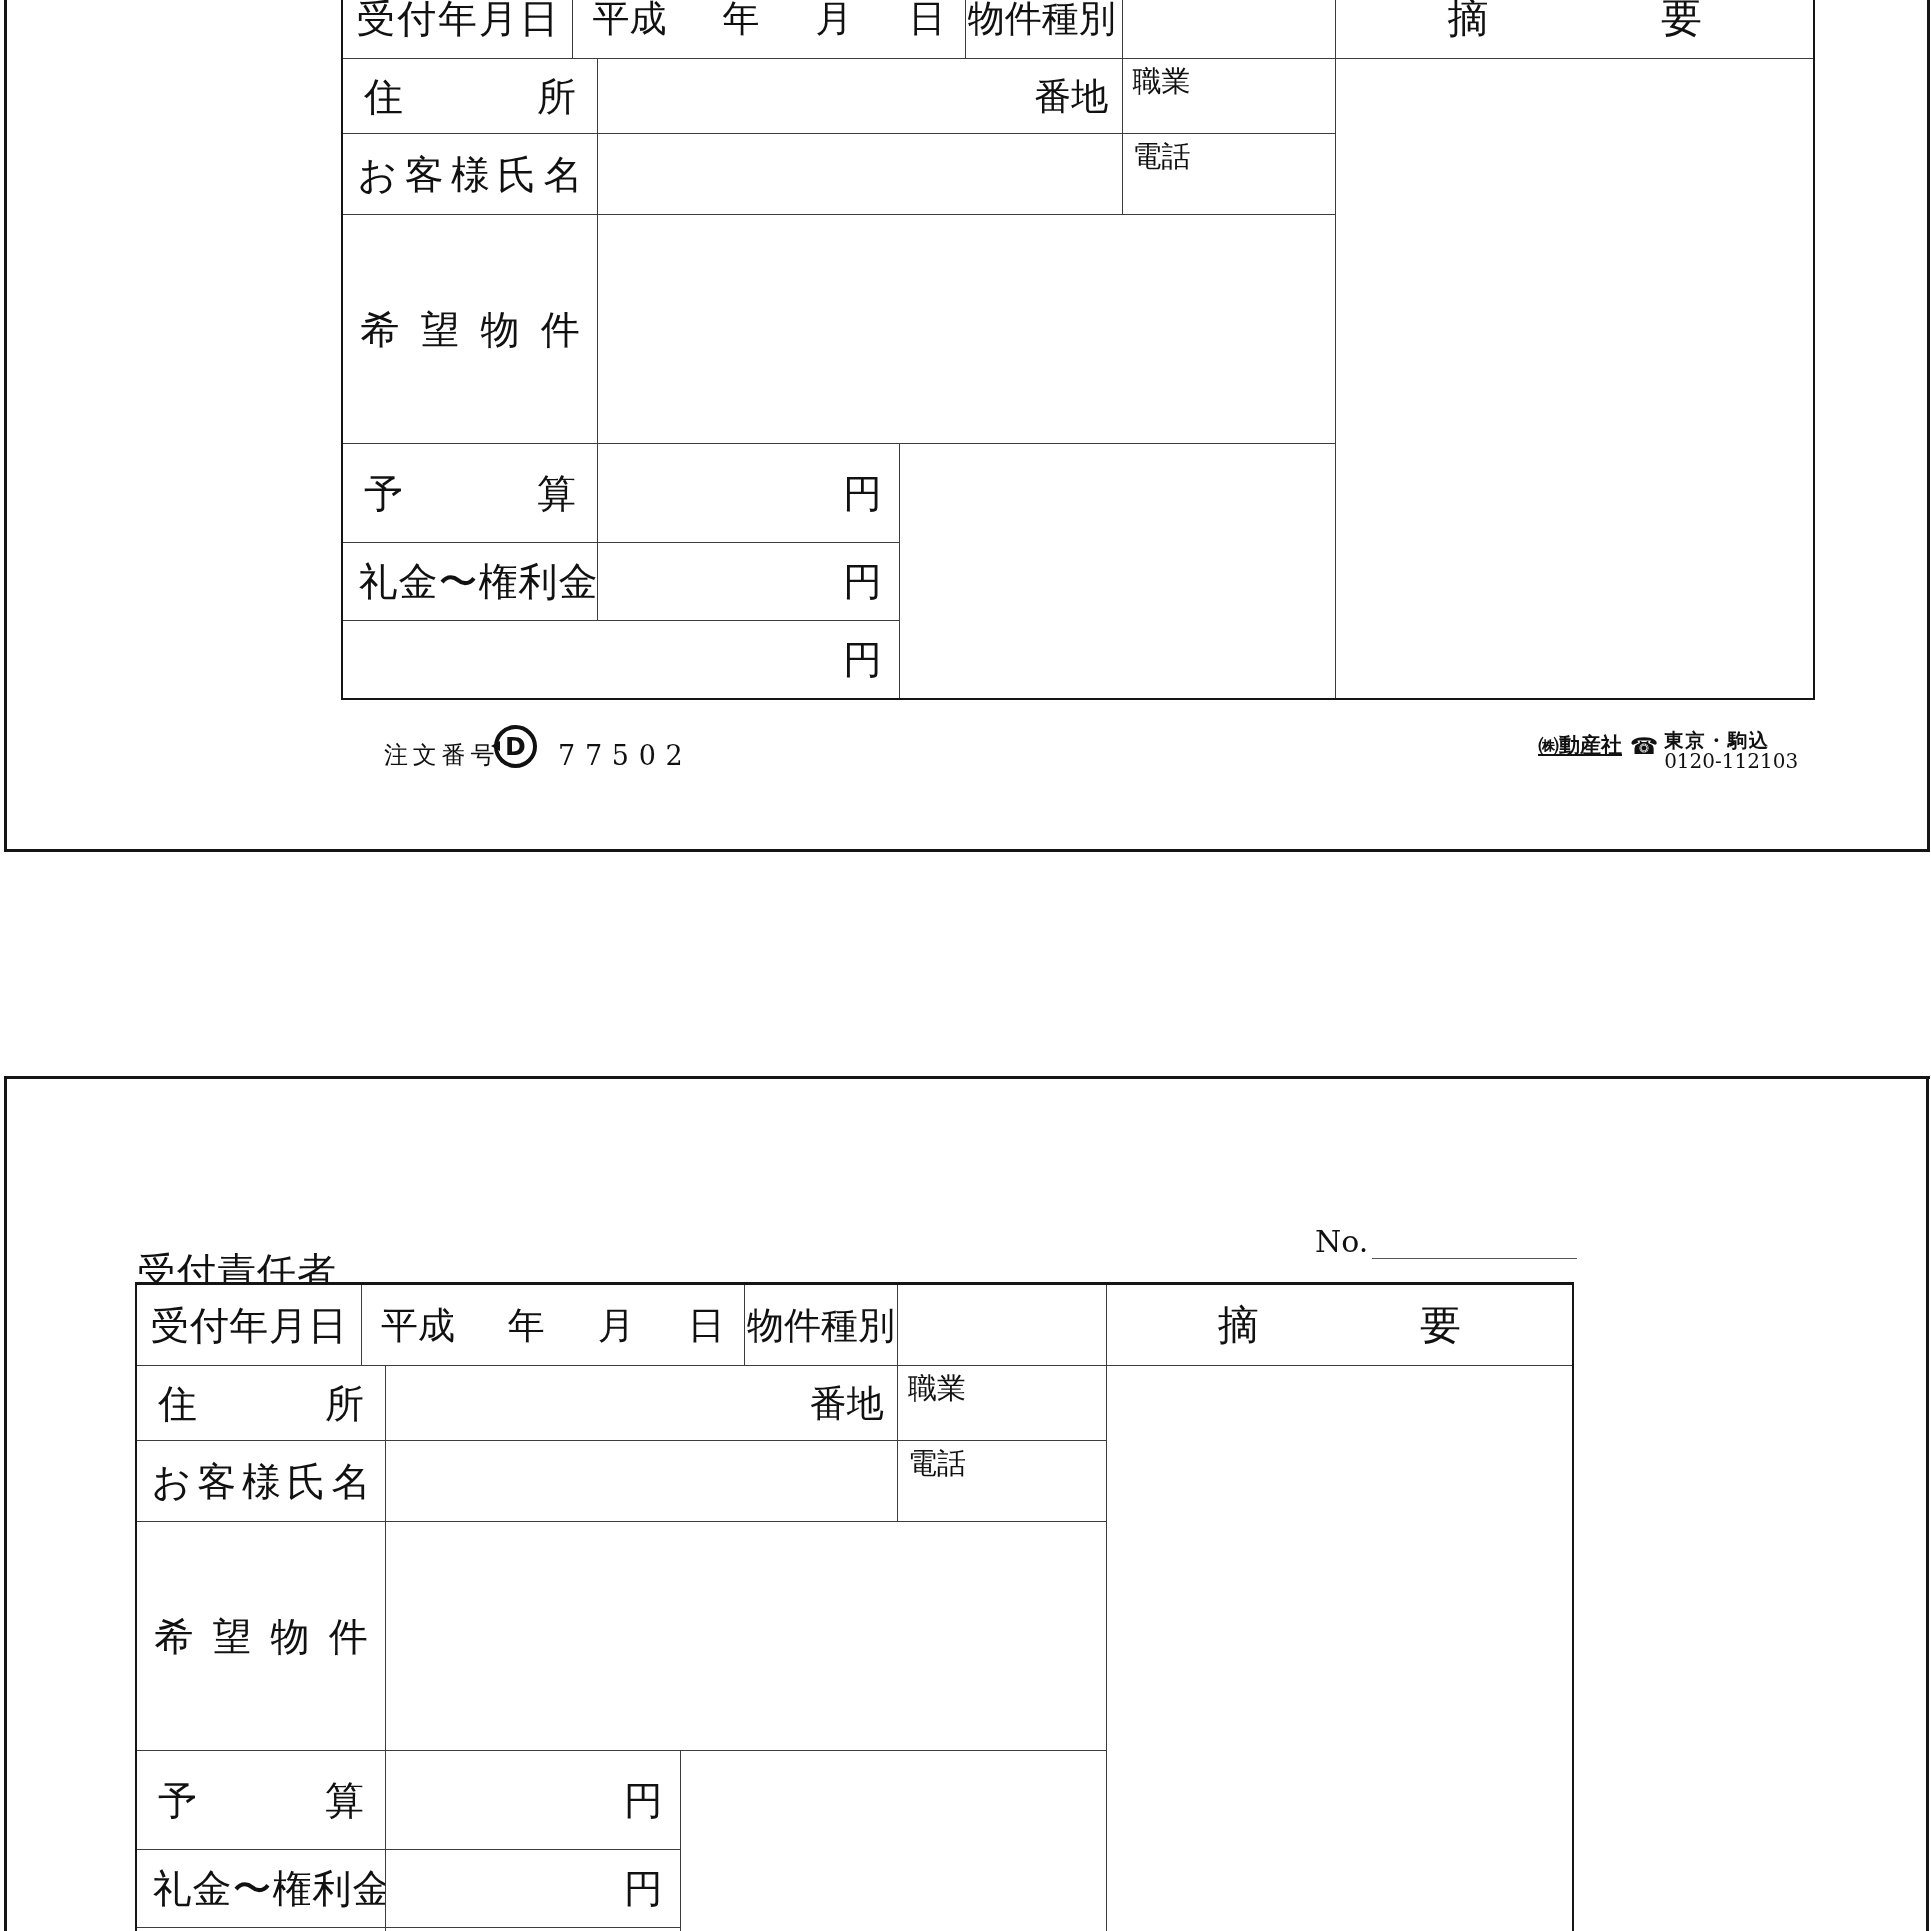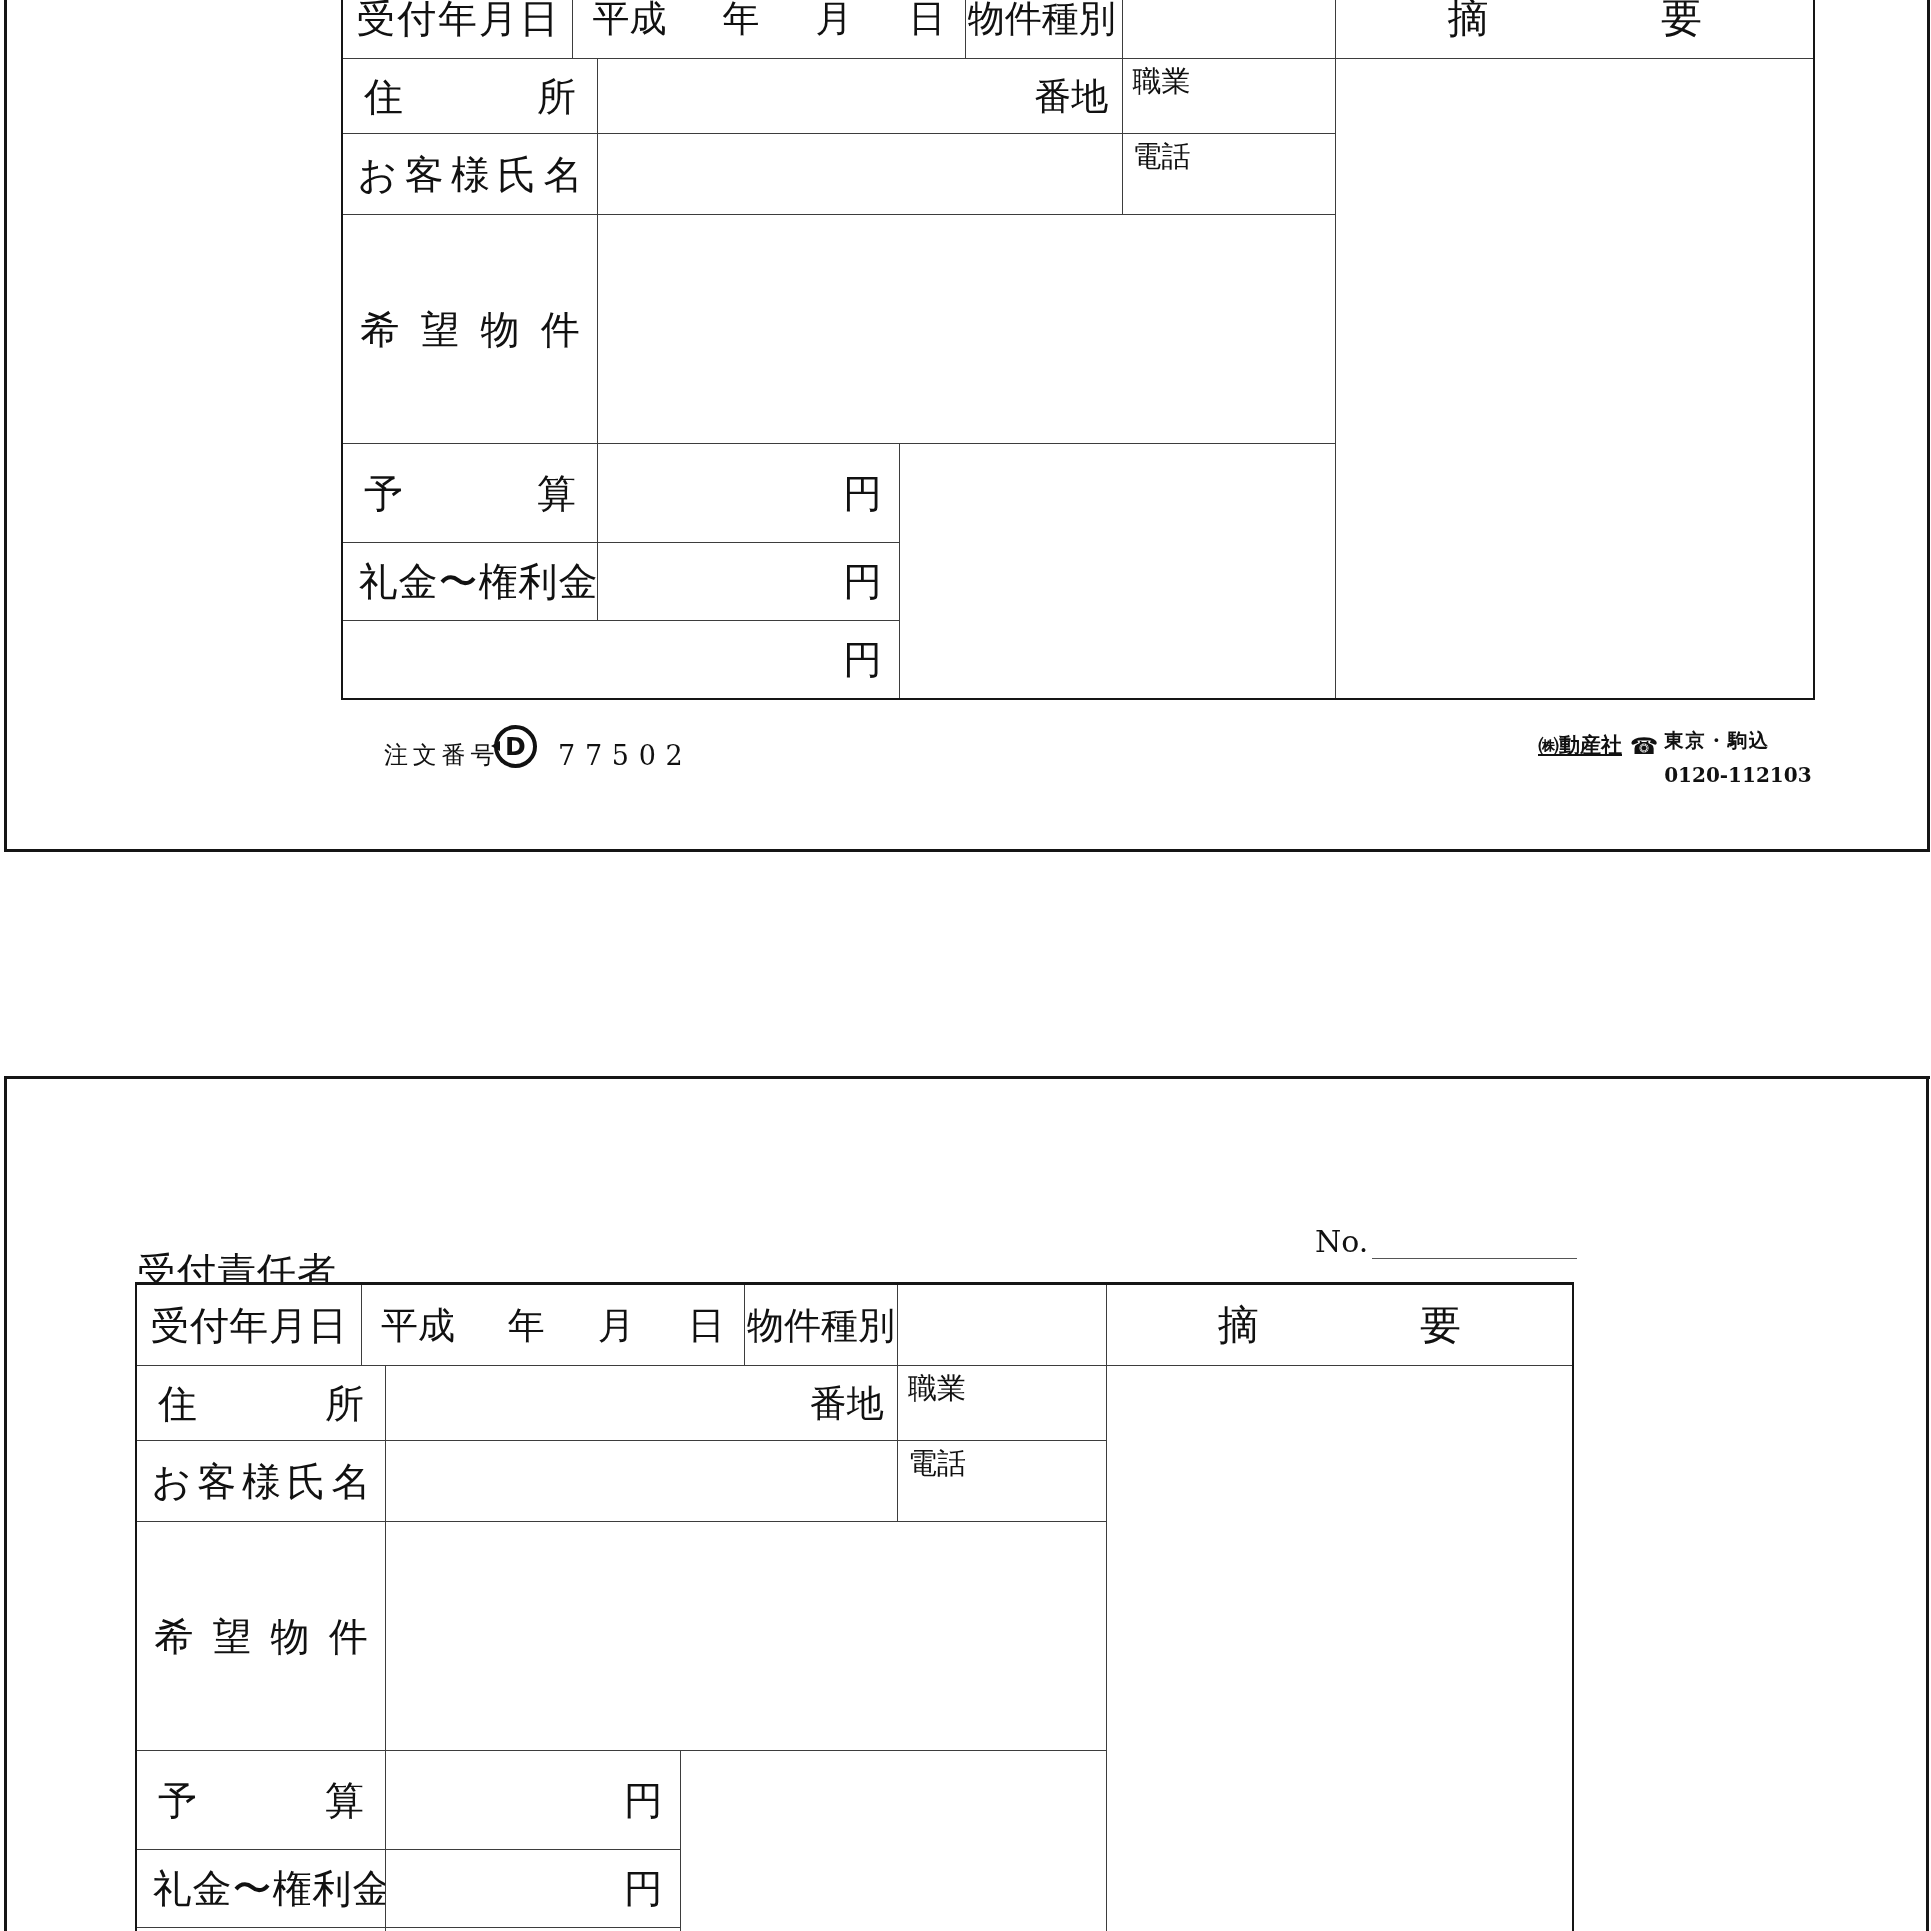--- a/index.html
+++ b/index.html
@@ -45,21 +45,21 @@
   }
   .logo:after{
     content:"";position:absolute;left:-11.6px;top:11.6px;
     border:5.8px solid transparent;border-right:9.7px solid #111;
   }
   .company-row{display:flex;align-items:flex-start;}
   .company-name{font-size:21px;font-weight:bold;text-decoration:underline;}
   .phone-glyph{font-size:23px;margin:1.9px 5.8px 0 7.7px;}
   .addr-stack{display:flex;flex-direction:column;line-height:1;justify-content:space-between;}
   .addr-top{font-size:19.3px;font-weight:bold;letter-spacing:1.9px;}
-  .addr-tel{font-size:20px;font-weight:bold;margin-top:15px;}
+  .addr-tel{font-size:20px;font-weight:normal;margin-top:1px;}
   .title{font-size:39px;letter-spacing:1px;}
   .no-wrap{display:flex;align-items:flex-end;}
   .no-label{font-size:30px;}
   .uline{display:inline-block;width:205px;height:29px;border-bottom:1.9px solid #555;margin-left:3.9px;}
 </style>
 </head>
 <body>
 
 <div>
   <div class="vline" style="left:3.9px;top:0;height:849px;"></div>

